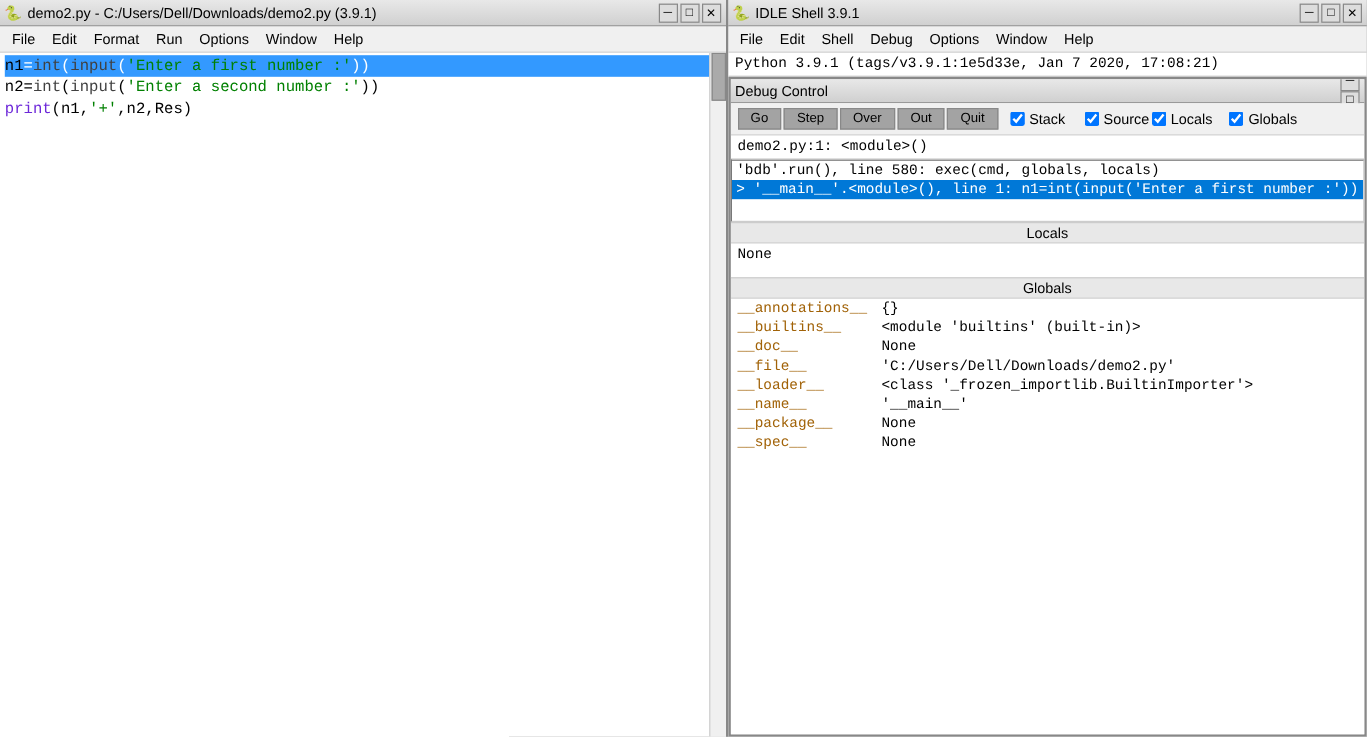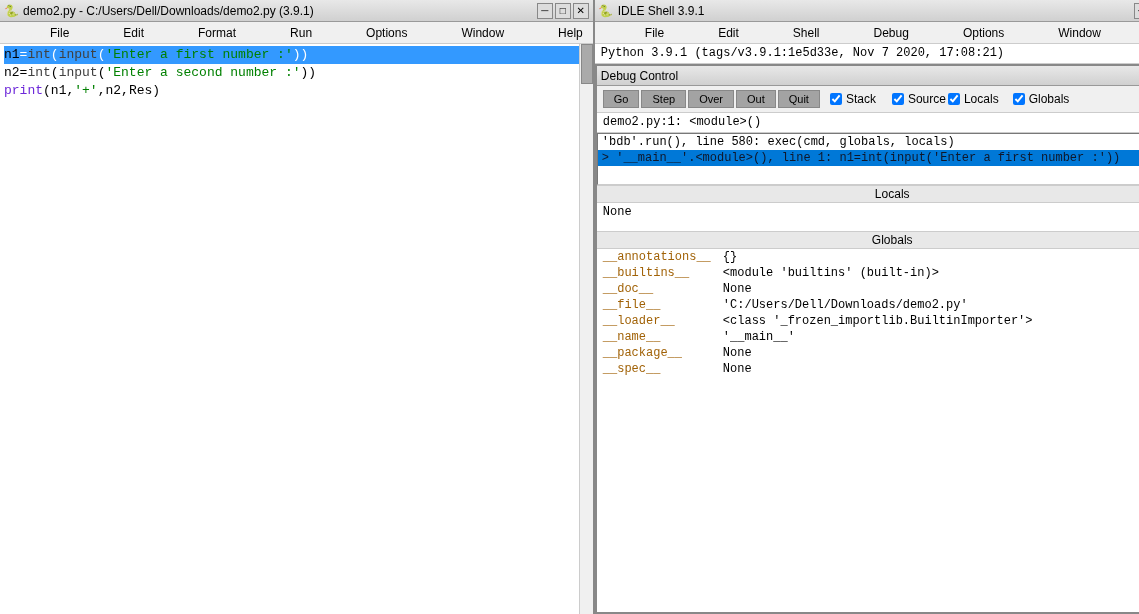--- a/index.html
+++ b/index.html
@@ -34,21 +34,20 @@
       padding: 2px 4px;
       height: 22px;
       font-family: 'Segoe UI', sans-serif;
       font-size: 12px;
       gap: 2px;
     }
     .menu-item {
       padding: 2px 6px;
       cursor: pointer;
       border-radius: 2px;
-      margin-left: 40px;
     }
 
     
     .editor-panel {
       width: 665px;
       display: flex;
       flex-direction: column;
       border-right: 2px solid #888;
     }
     .editor-content {
@@ -161,21 +160,21 @@
       flex-shrink: 0;
     }
     .callstack-item {
       padding: 1px 4px;
       font-family: 'Courier New', monospace;
       font-size: 12px;
       white-space: nowrap;
     }
     .callstack-item.selected {
       background: #0078d7;
-      color: #0f172a;
+      color: #ffffff;
     }
 
     
     .section-header {
       text-align: center;
       background: #e8e8e8;
       border-top: 1px solid #ccc;
       border-bottom: 1px solid #ccc;
       padding: 1px 0;
       font-family: 'Segoe UI', sans-serif;
@@ -270,21 +269,21 @@
         <span class="menu-item">File</span>
         <span class="menu-item">Edit</span>
         <span class="menu-item">Shell</span>
         <span class="menu-item">Debug</span>
         <span class="menu-item">Options</span>
         <span class="menu-item">Window</span>
         <span class="menu-item">Help</span>
       </div>
 
       <div class="shell-info-bar">
-        <span>Python 3.9.1 (tags/v3.9.1:1e5d33e, Nov  7 2020, 17:08:21)</span>
+        <span>Python 3.9.1 (tags/v3.9.1:1e5d33e, Jan  7 2020, 17:08:21)</span>
       </div>
 
       <div class="debug-window">
 
         <div class="debug-title-bar">
           <span>Debug Control</span>
           <div class="window-controls">
             <div class="window-btn">─</div>
             <div class="window-btn">□</div>
           </div>

